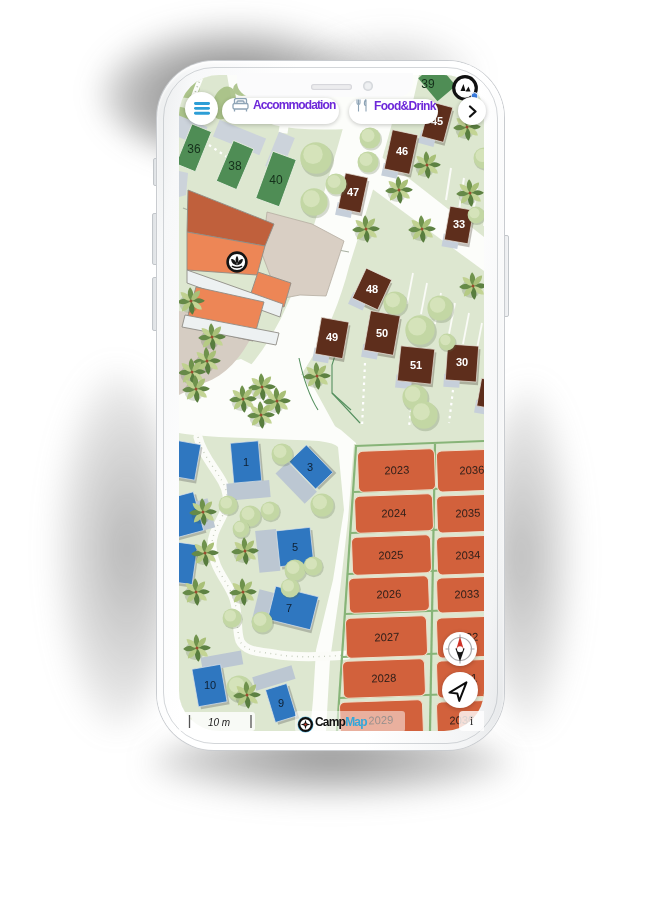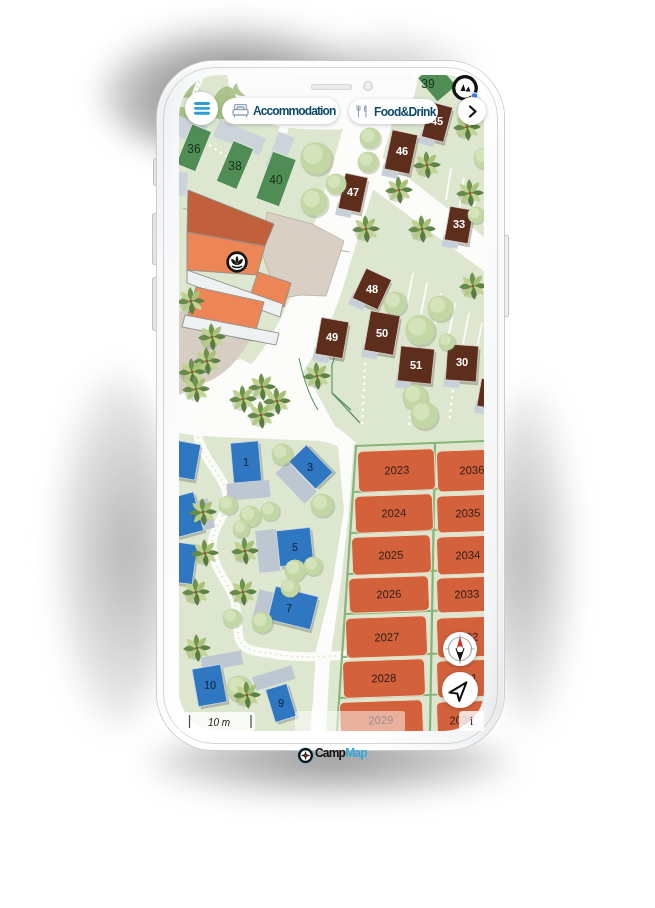--- a/index.html
+++ b/index.html
@@ -8,21 +8,21 @@
   .phone{position:absolute;left:157px;top:61px;width:347px;height:689px;border-radius:57px;
     background:linear-gradient(100deg,#e9ebec 0%,#f7f8f9 8%,#ffffff 30%,#ffffff 70%,#f3f4f5 92%,#e4e6e8 100%);
     box-shadow:0 0 0 1px #c9ccd0, inset 0 2px 3px rgba(255,255,255,.9);}
   .bezelline{position:absolute;left:163px;top:67px;width:333px;height:675px;border-radius:51px;border:1px solid rgba(175,180,185,.55);}
   .sidebtn{position:absolute;background:linear-gradient(90deg,#dfe2e5,#f2f3f5);border:1px solid #c2c6ca;border-radius:2px;}
   .screen{position:absolute;left:179px;top:75px;width:305px;height:656px;border-radius:40px;overflow:hidden;background:#dfe9d3;}
   .notch{position:absolute;left:237px;top:73px;width:176px;height:24px;background:#fbfbfc;border-radius:0 0 15px 15px;}
   .speaker{position:absolute;left:311px;top:84px;width:41px;height:6px;border-radius:3px;background:#ececee;box-shadow:inset 0 0 1px 1px #d5d5da;}
   .camera{position:absolute;left:363px;top:81px;width:10px;height:10px;border-radius:50%;background:#eef0f2;box-shadow:inset 0 0 1px 1.5px #d3d6da;}
   .circbtn{position:absolute;background:#ffffff;border-radius:50%;box-shadow:0 1px 4px rgba(0,0,0,.25);display:flex;align-items:center;justify-content:center;}
-  .chip{position:absolute;background:#ffffff;border-radius:13px;box-shadow:0 1px 4px rgba(0,0,0,.22);display:flex;align-items:center;font-weight:bold;color:#0c4a6e;}
+  .chip{position:absolute;background:#ffffff;border-radius:13px;box-shadow:0 1px 4px rgba(0,0,0,.22);display:flex;font-weight:bold;color:#6d28d9;}
   .botbox{position:absolute;background:rgba(255,255,255,.8);}
 </style>
 </head>
 <body>
 <div class="page">
 
 <div class="blob" style="left:100px;top:22px;width:280px;height:140px;background:radial-gradient(ellipse at 48% 55%,rgba(30,30,30,.62) 0%,rgba(60,60,60,.4) 45%,rgba(120,120,120,0) 76%);"></div>
 <div class="blob" style="left:300px;top:30px;width:180px;height:90px;background:radial-gradient(ellipse at 50% 50%,rgba(60,60,60,.3) 0%,rgba(120,120,120,0) 75%);"></div>
 <div class="blob" style="left:55px;top:370px;width:120px;height:360px;background:radial-gradient(ellipse at 60% 50%,rgba(80,80,80,.42) 0%,rgba(120,120,120,.22) 55%,rgba(150,150,150,0) 80%);"></div>
 <div class="blob" style="left:485px;top:385px;width:90px;height:345px;background:radial-gradient(ellipse at 40% 50%,rgba(80,80,80,.4) 0%,rgba(120,120,120,.2) 55%,rgba(150,150,150,0) 80%);"></div>
@@ -538,21 +538,21 @@
 </div>
 
 <div class="botbox" style="left:179px;top:712px;width:76px;height:19px;border-radius:0 3px 3px 0;font-style:italic;">
 <svg width="76" height="19">
         <path d="M10.5 3 v13 M72 3 v13" stroke="#555" stroke-width="1.3"></path>
         <text x="40" y="13.5" font-family="Liberation Sans" font-size="10" fill="#222" text-anchor="middle">10 m</text>
       </svg>
 </div>
 
 <div class="botbox" style="left:295px;top:711px;width:110px;height:21px;background:rgba(255,255,255,.5);border-radius:3px;"></div>
-<div style="position:absolute;left:297px;top:712px;width:120px;height:20px;display:flex;align-items:center;margin-top:31px;">
+<div style="position:absolute;left:297px;top:712px;width:120px;height:20px;display:flex;align-items:center;">
 <svg width="17" height="17" viewBox="-8.5 -8.5 17 17" style="margin-top:5px;">
         <circle r="7.3" fill="none" stroke="#35a7d9" stroke-width="1.4" opacity=".8"></circle>
         <circle r="6.3" fill="#fff" stroke="#0d0d0d" stroke-width="2.3"></circle>
         <path d="M0,-4.8 L1.4,0 L0,4.8 L-1.4,0 Z" fill="#111"></path>
         <path d="M-4.8,0 L0,-1.4 L4.8,0 L0,1.4 Z" fill="#111"></path>
         <circle r="1.1" fill="#d43a2a"></circle>
       </svg>
 <span style="font-weight:bold;font-size:12px;letter-spacing:-0.8px;color:#101010;margin-left:1px;">Camp<span style="color:#35a7d9">Map</span></span>
 </div>
 

